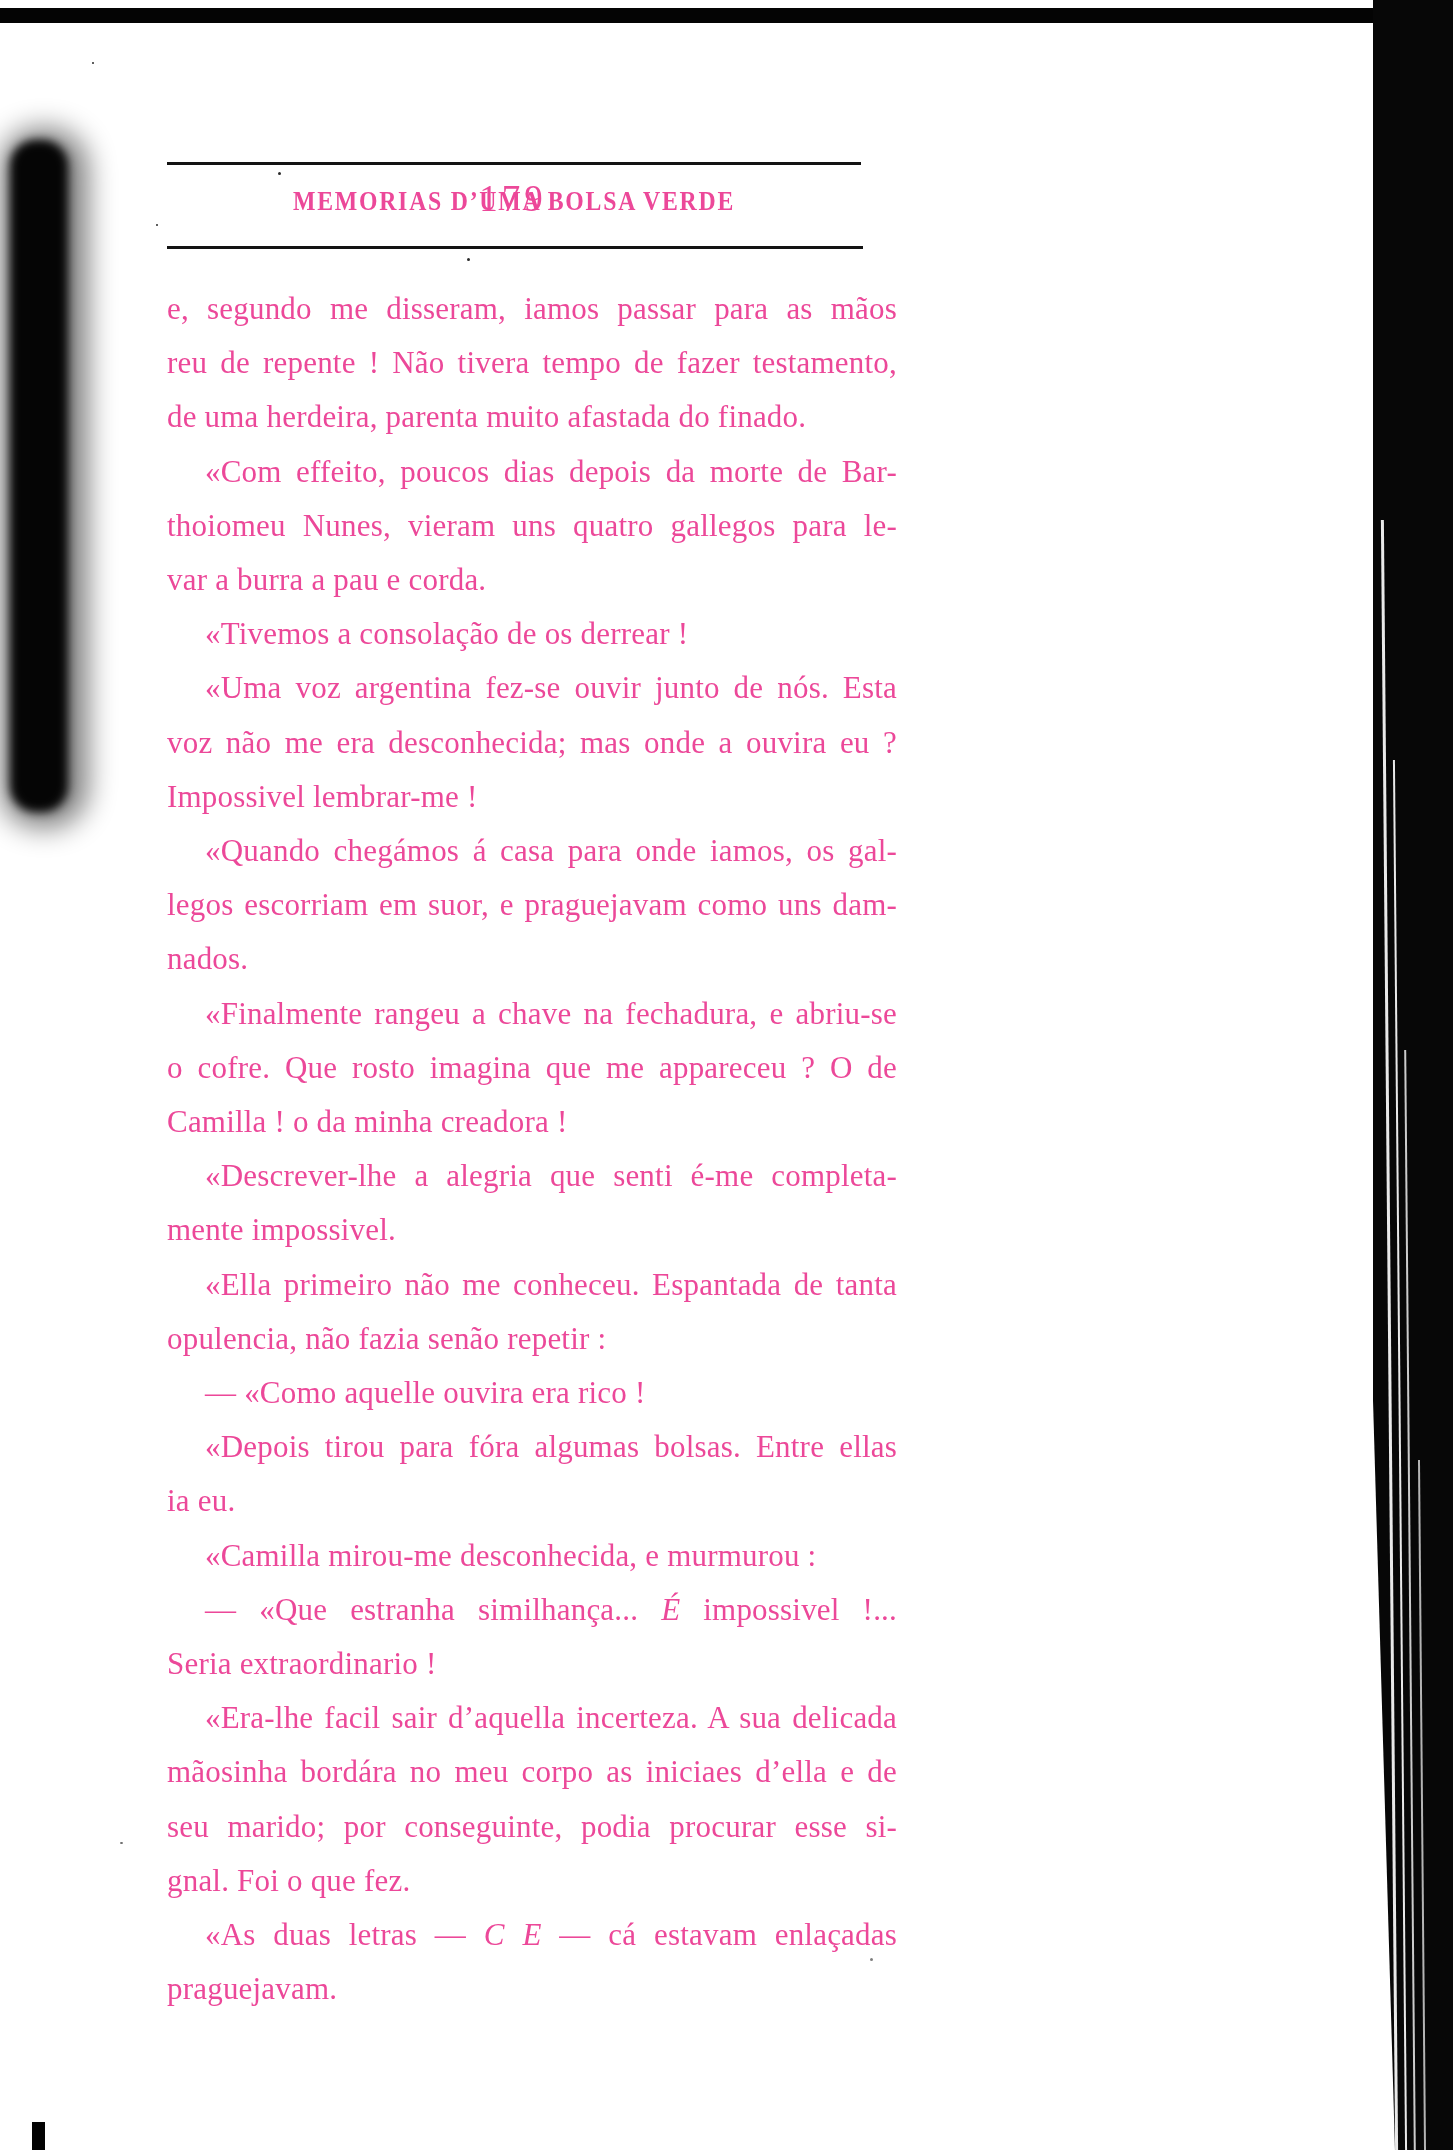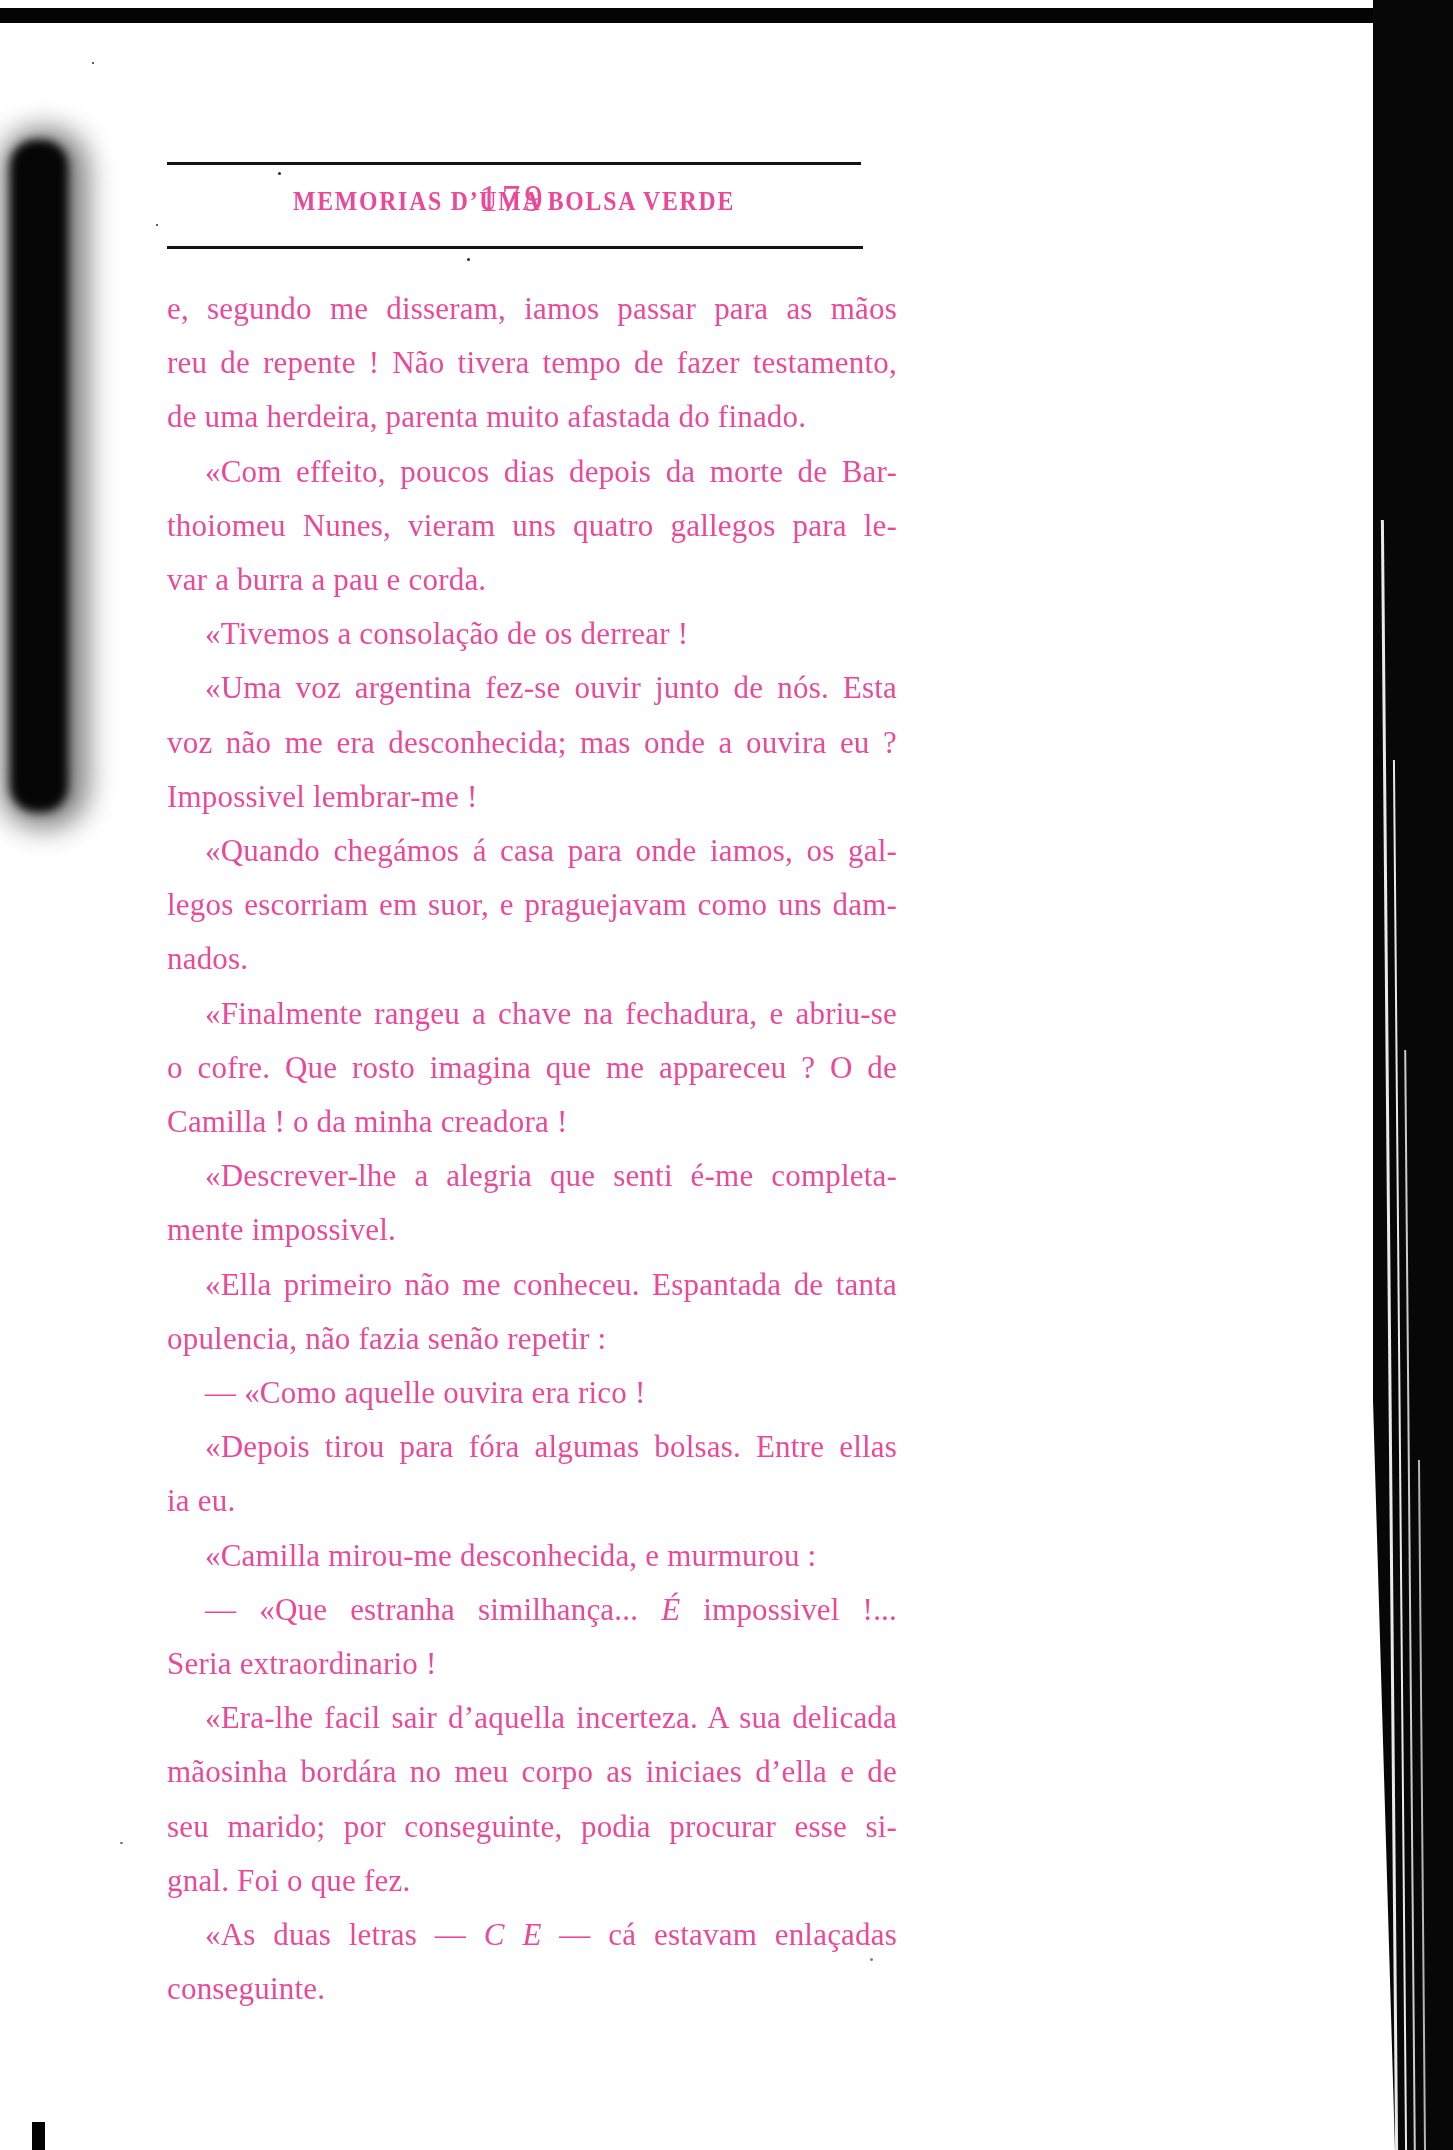--- a/index.html
+++ b/index.html
@@ -154,17 +154,17 @@
         <div class="line last">Seria extraordinario !</div>
       </div>
       <div class="para">
         <div class="line indent">«Era-lhe facil sair d’aquella incerteza. A sua delicada</div>
         <div class="line">mãosinha bordára no meu corpo as iniciaes d’ella e de</div>
         <div class="line">seu marido; por conseguinte, podia procurar esse si-</div>
         <div class="line last">gnal. Foi o que fez.</div>
       </div>
       <div class="para">
         <div class="line indent"><span>«As duas letras — </span><span class="it">C E</span><span> — cá estavam enlaçadas</span></div>
-        <div class="line last">conseguinte.</div>
+        <div class="line last">praguejavam.</div>
       </div>
     </div>
 
 </div>
 
 </body></html>

